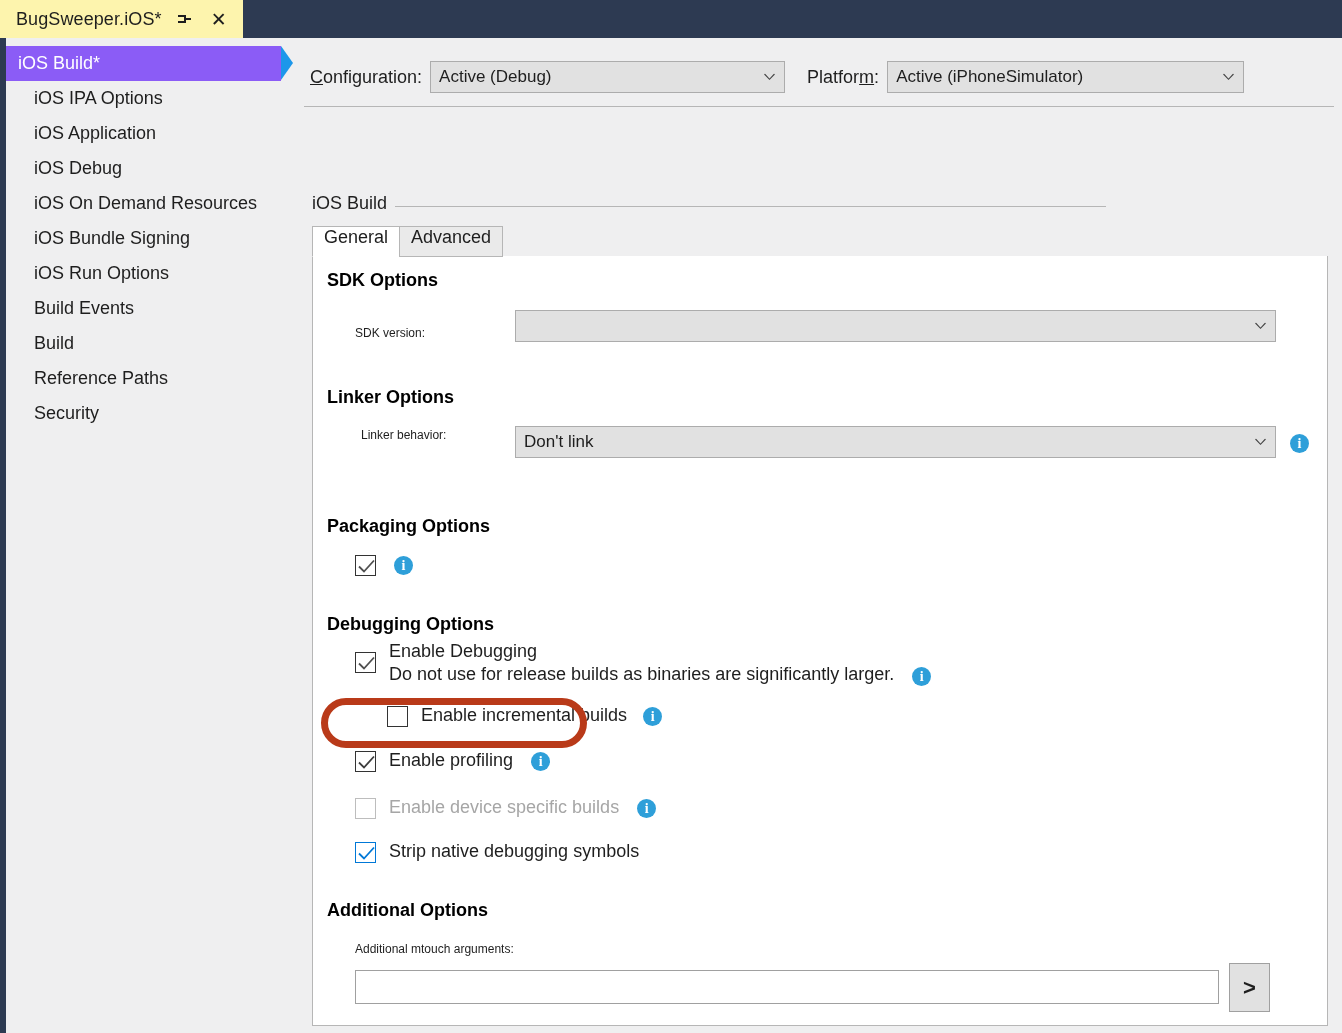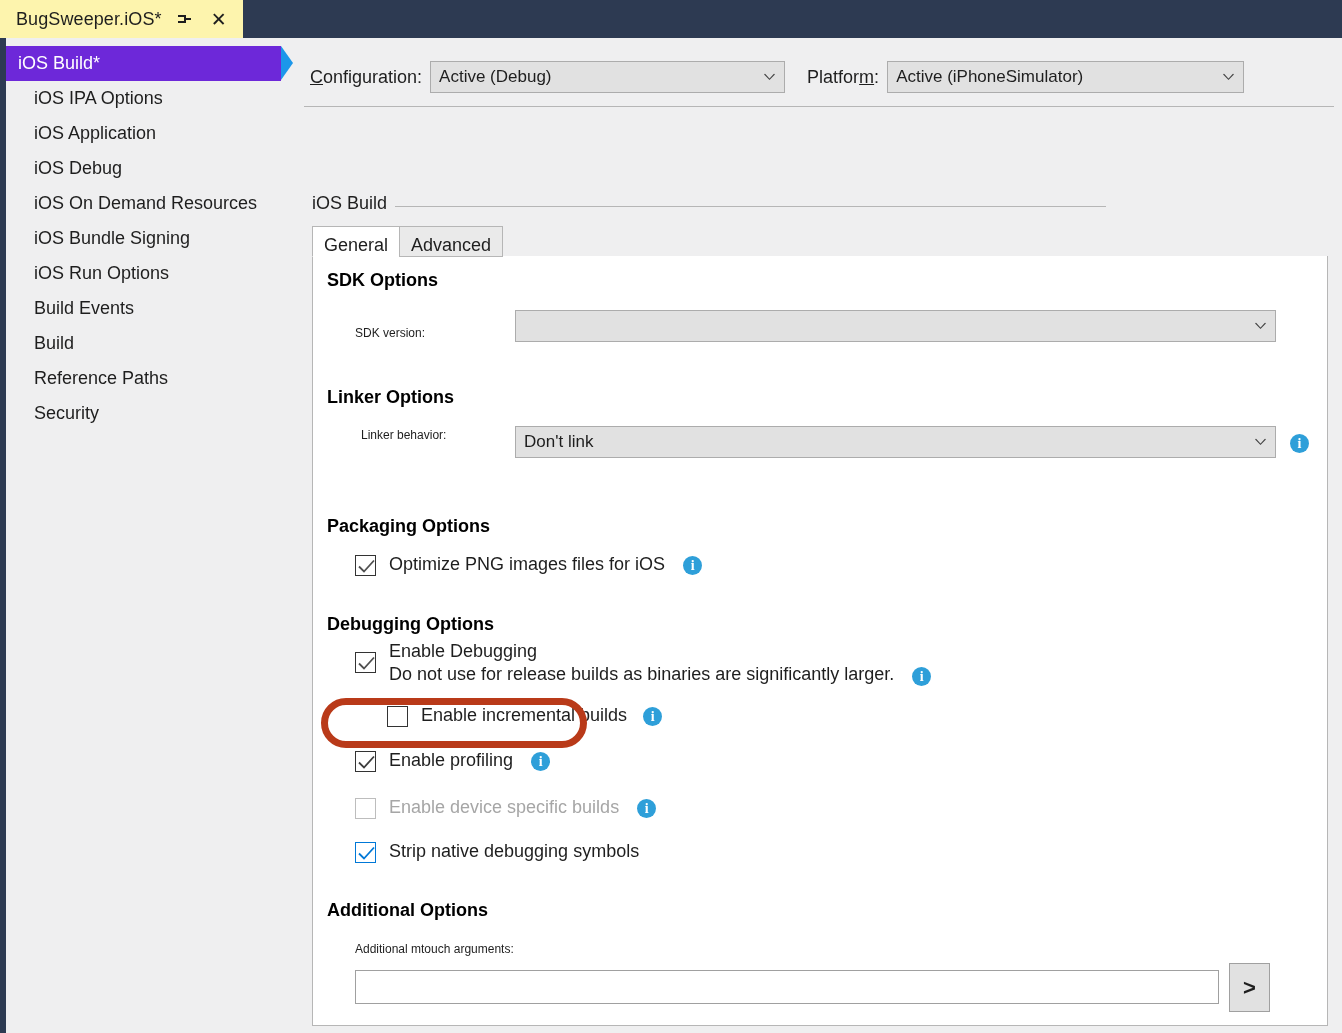--- a/index.html
+++ b/index.html
@@ -70,21 +70,21 @@
     position: relative;
     height: 35px;
     display: flex;
     align-items: center;
     padding-left: 28px;
     font-size: 18px;
     color: #1e1e1e;
     white-space: nowrap;
   }
   .side-item.selected {
-    background: #6d28d9;
+    background: #8b5cf6;
     color: #ffffff;
     width: 275px;
     padding-left: 12px;
   }
   .side-item.selected::after {
     content: "";
     position: absolute;
     right: -12px; top: 0;
     width: 0; height: 0;
     border-top: 17.5px solid transparent;
@@ -171,21 +171,21 @@
     left: 0; right: 0; bottom: 0;
     height: 1px;
     background: #b6b6b6;
     z-index: 0;
   }
   .tab {
     position: relative;
     z-index: 1;
     height: 31px;
     display: flex;
-    align-items: flex-end;
+    align-items: flex-start;
     padding: 0 11px;
     font-size: 18px;
     color: #1e1e1e;
     border: 1px solid #b6b6b6;
     background: #eaeaea;
     margin-right: -1px;
   }
   .tab.active {
     background: #ffffff;
     border-bottom-color: #ffffff;
@@ -406,21 +406,20 @@
       </div>
       <span class="info-icon" style="position:absolute; left:977px; top:178px;">i</span>
 
       <div class="section-head" style="left:14px; top:260px;">Packaging Options</div>
       <div class="cbrow" style="left:42px; top:297px;">
         <span class="cbox">
           <svg width="17" height="15" viewBox="0 0 17 15" aria-hidden="true">
               <path d="M1 7.5 L6 12.5 L16 1.5" fill="none" stroke="#4f4f4f" stroke-width="1.8"></path>
             </svg>
         </span>
-        <span class="cb-text">Optimize PNG images files for iOS</span>
         <span class="info-icon" style="margin-left:18px; margin-top:3px;">i</span>
       </div>
 
       <div class="section-head" style="left:14px; top:358px;">Debugging Options</div>
 
       <div class="cbrow" style="left:42px; top:384px;">
         <span class="cbox" style="margin-top:12px;">
           <svg width="17" height="15" viewBox="0 0 17 15" aria-hidden="true">
               <path d="M1 7.5 L6 12.5 L16 1.5" fill="none" stroke="#4f4f4f" stroke-width="1.8"></path>
             </svg>

